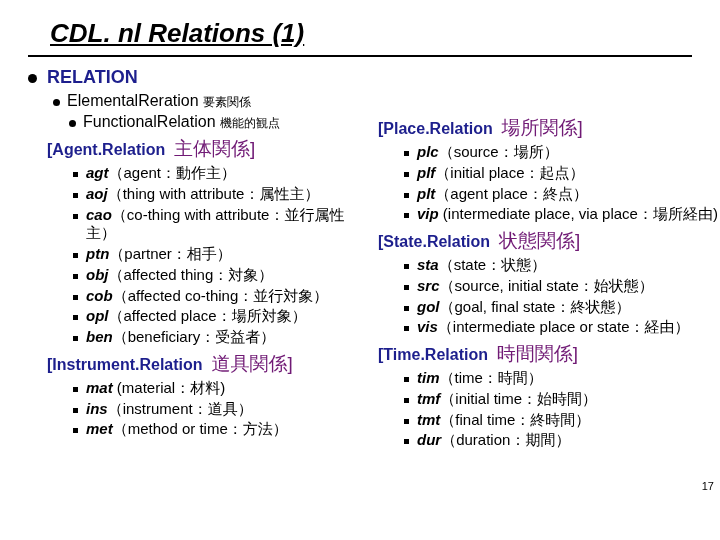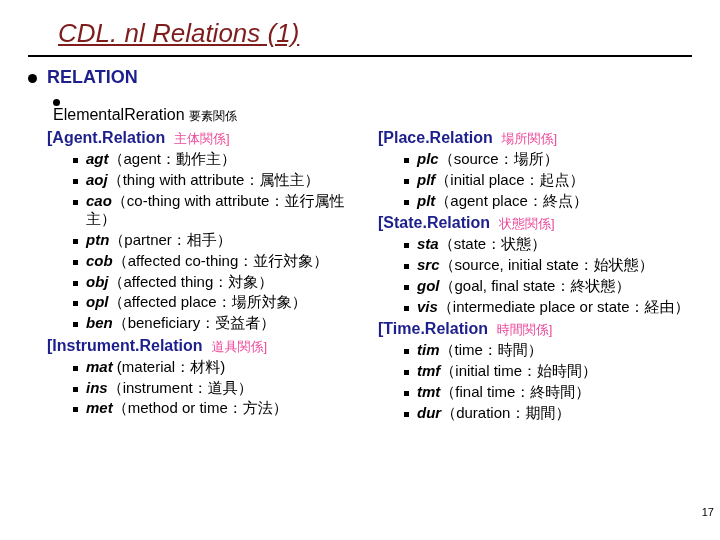--- a/index.html
+++ b/index.html
@@ -7,63 +7,63 @@
     width: 720px;
     height: 540px;
     background: #fff;
     font-family: Arial, "MS PGothic", sans-serif;
     position: relative;
     padding: 18px 28px 10px 28px;
     color: #000;
   }
   .title {
     font-size: 26px;
-    font-weight: normal;
+    font-weight: bold;
     font-style: italic;
-    color: #7f1d1d;
+    color: #000000;
     text-decoration: underline;
     margin-bottom: 6px;
-    margin-left: 30px;
+    margin-left: 22px;
   }
   .hr { border-top: 2px solid #000; margin-bottom: 10px; }
   .lvl1 { display: flex; justify-content: space-between; }
   .bullet-disc {
     width: 9px; height: 9px; border-radius: 50%; background: #000;
     display: inline-block; margin-right: 10px; margin-top: 7px; flex: 0 0 auto;
   }
   .bullet-disc-sm {
     width: 7px; height: 7px; border-radius: 50%; background: #000;
     display: inline-block; margin-right: 7px; margin-top: 7px; flex: 0 0 auto;
   }
   .bullet-sq {
     width: 5px; height: 5px; background: #000;
     display: inline-block; margin-right: 8px; margin-top: 8px; flex: 0 0 auto;
   }
   .heading1 { font-size: 18px; font-weight: bold; color: #1d1f8d; }
   .content-wrap { flex: 1; }
-  .row2 { display: flex; margin-left: 6px; margin-top: 4px; flex-direction: column; }
+  .row2 { display: flex; margin-left: 6px; margin-top: 4px; }
   .elemental-line { font-size: 16px; }
   .jp-sm { font-size: 12px; }
   .row3 { display: flex; margin-left: 22px; margin-top: 2px; }
   .functional { font-size: 16px; }
   .columns { display: flex; }
   .col { flex: 0 0 auto; }
   .col-left { width: 325px; }
   .col-right { width: 340px; margin-left: 6px; }
   .group-head {
     font-size: 16px; font-weight: bold; color: #1d1f8d;
     margin-top: 4px;
   }
-  .jp-head { font-size: 13px; font-weight: normal; color: #ec4899; }
+  .jp-head { font-size: 19px; font-weight: normal; color: #701a75; }
   ul.items { list-style: none; margin-left: 26px; }
   ul.items li { display: flex; margin-top: 2px; font-size: 15px; }
   ul.items li .txt { flex: 1; line-height: 1.25; }
   .b { font-weight: bold; font-style: italic; }
   .pagenum {
-    position: absolute; right: 6px; bottom: 22px;
+    position: absolute; right: 6px; bottom: 48px;
     font-size: 11px; color: #000;
   }
 </style>
 </head>
 <body>
 
 <div class="title">CDL. nl Relations (1)</div>
 <div class="hr"></div>
 
 <div class="lvl1">
@@ -74,20 +74,27 @@
     <div class="row2">
       <span class="bullet-disc-sm"></span>
       <div class="elemental-line">
         <span>ElementalReration</span>
         <span class="jp-sm">要素関係</span>
       </div>
     </div>
 
     <div class="columns">
       <div class="col col-left">
+        <div class="row3">
+          <span class="bullet-disc-sm"></span>
+          <div class="functional">
+            <span>FunctionalRelation</span>
+            <span class="jp-sm">機能的観点</span>
+          </div>
+        </div>
         <div id="left-groups">
             <div class="group-head"><span>[Agent.Relation</span>&nbsp;&nbsp;<span class="jp-head">主体関係]</span></div>
             <ul class="items">
               <li>
                 <span class="bullet-sq"></span>
                 <span class="txt"><span class="b">agt</span><span>（agent：動作主）</span></span>
               </li>
               <li>
                 <span class="bullet-sq"></span>
                 <span class="txt"><span class="b">aoj</span><span>（thing with attribute：属性主）</span></span>
@@ -97,25 +104,25 @@
                 <span class="txt"><span class="b">cao</span><span>（co-thing with attribute：並行属性主）</span></span>
               </li>
               <li>
                 <span class="bullet-sq"></span>
                 <span class="txt"><span class="b">ptn</span><span>（partner：相手）</span></span>
               </li>
             </ul>
             <ul class="items">
               <li>
                 <span class="bullet-sq"></span>
+                <span class="txt"><span class="b">obj</span><span>（affected thing：対象）</span></span>
+              </li>
+              <li>
+                <span class="bullet-sq"></span>
                 <span class="txt"><span class="b">cob</span><span>（affected co-thing：並行対象）</span></span>
-              </li>
-              <li>
-                <span class="bullet-sq"></span>
-                <span class="txt"><span class="b">obj</span><span>（affected thing：対象）</span></span>
               </li>
               <li>
                 <span class="bullet-sq"></span>
                 <span class="txt"><span class="b">opl</span><span>（affected place：場所対象）</span></span>
               </li>
               <li>
                 <span class="bullet-sq"></span>
                 <span class="txt"><span class="b">ben</span><span>（beneficiary：受益者）</span></span>
               </li>
             </ul>
@@ -146,20 +153,24 @@
                 <span class="txt"><span class="b">plc</span><span>（source：場所）</span></span>
               </li>
               <li>
                 <span class="bullet-sq"></span>
                 <span class="txt"><span class="b">plf</span><span>（initial place：起点）</span></span>
               </li>
               <li>
                 <span class="bullet-sq"></span>
                 <span class="txt"><span class="b">plt</span><span>（agent place：終点）</span></span>
               </li>
+              <li>
+                <span class="bullet-sq"></span>
+                <span class="txt"><span class="b">vip</span><span> (intermediate place, via place：場所経由)</span></span>
+              </li>
             </ul>
             <div class="group-head"><span>[State.Relation</span>&nbsp;&nbsp;<span class="jp-head">状態関係]</span></div>
             <ul class="items">
               <li>
                 <span class="bullet-sq"></span>
                 <span class="txt"><span class="b">sta</span><span>（state：状態）</span></span>
               </li>
               <li>
                 <span class="bullet-sq"></span>
                 <span class="txt"><span class="b">src</span><span>（source, initial state：始状態）</span></span>

